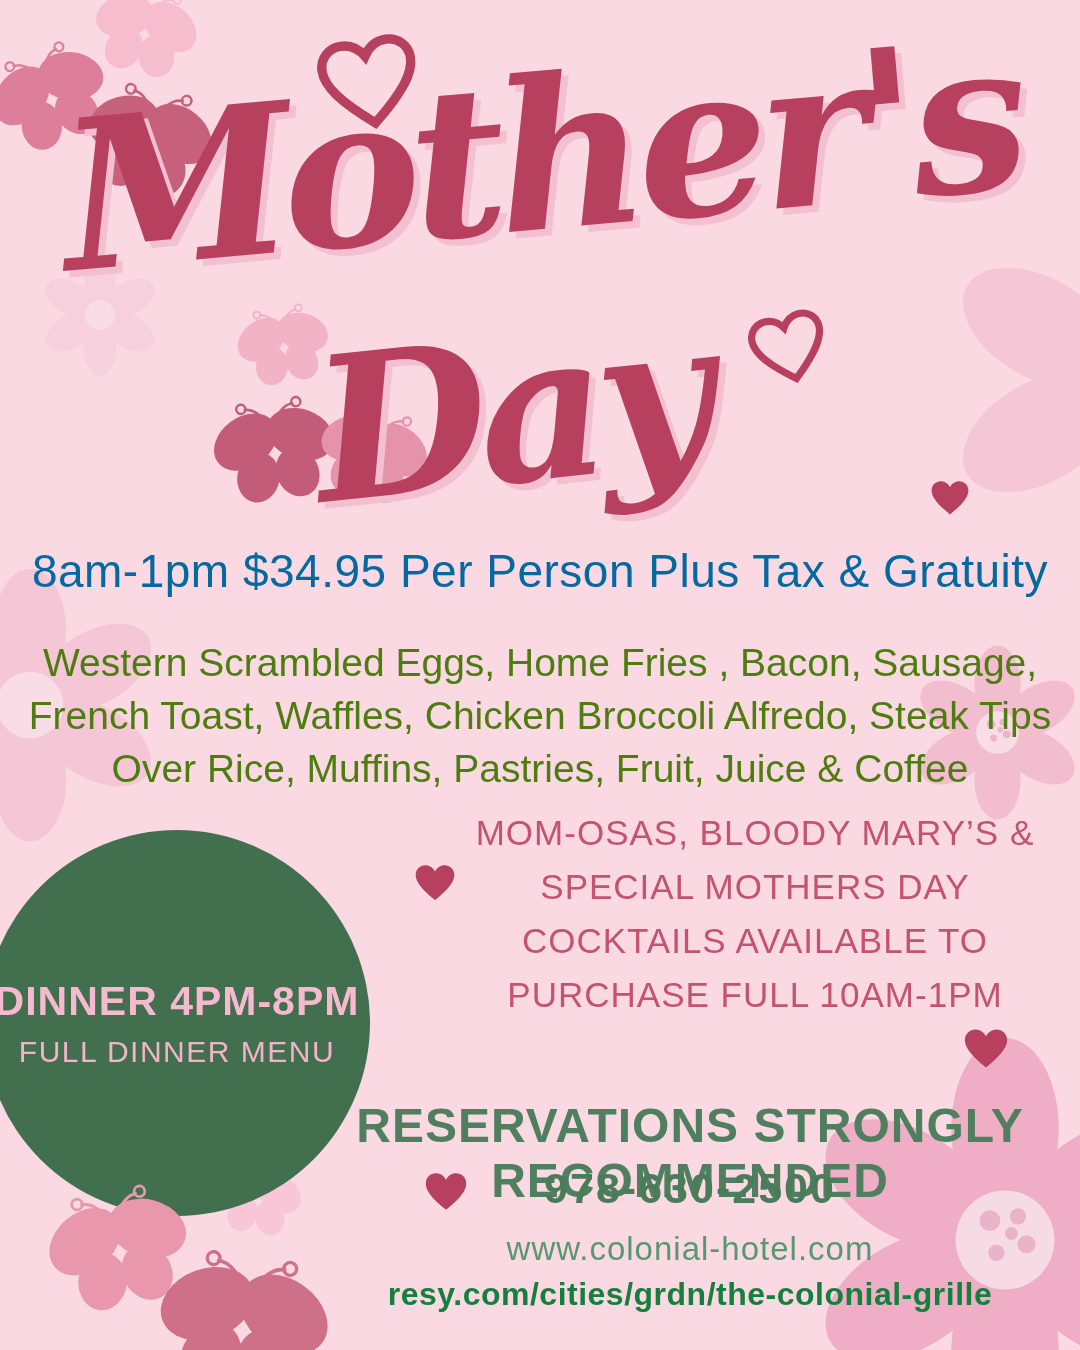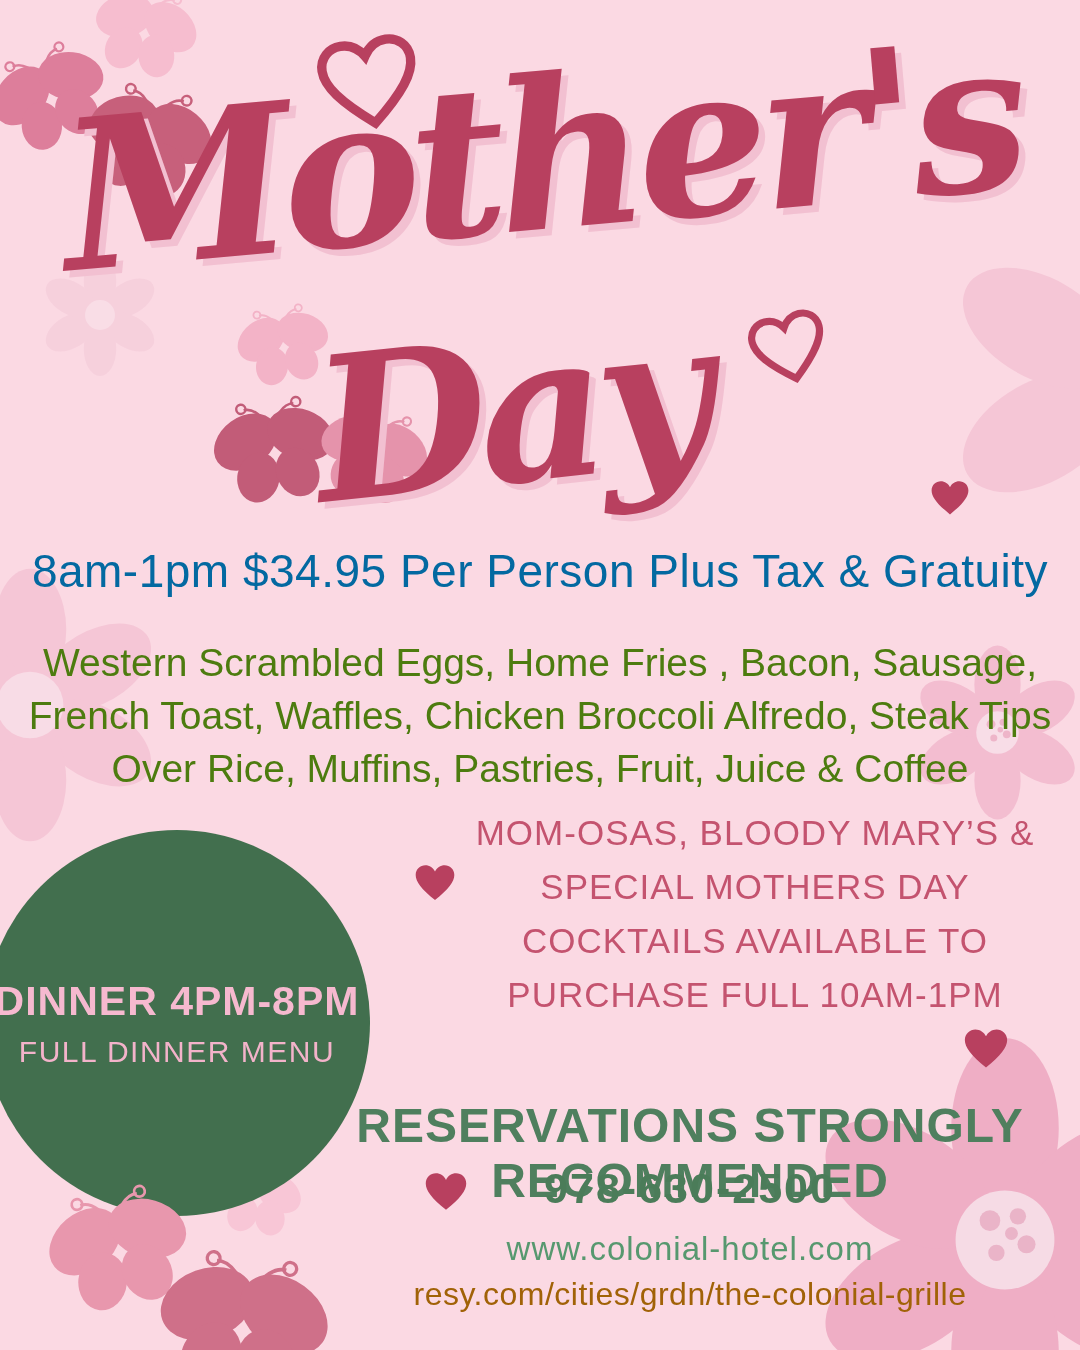--- a/index.html
+++ b/index.html
@@ -46,21 +46,21 @@
   .res-phone{
     position:absolute;top:1164px;left:300px;width:780px;text-align:center;z-index:4;
     font-size:43px;font-weight:bold;color:#4b7c59;letter-spacing:2px;
   }
   .res-site{
     position:absolute;top:1230px;left:300px;width:780px;text-align:center;z-index:4;
     font-size:33px;font-weight:normal;color:#57986f;letter-spacing:1px;
   }
   .res-resy{
     position:absolute;top:1276px;left:300px;width:780px;text-align:center;z-index:4;
-    font-size:32px;font-weight:normal;color:#a16207;letter-spacing:.5px;white-space:nowrap;
+    font-size:32px;font-weight:bold;color:#15803d;letter-spacing:.5px;white-space:nowrap;
   }
 </style>
 </head>
 <body>
 
 <svg width="0" height="0" style="position:absolute" aria-hidden="true">
   <defs>
     <symbol id="butterfly" viewBox="0 0 100 100" overflow="visible">
       <path d="M50 40 C46 28 39 19 31 20" fill="none" stroke="currentColor" stroke-width="2"></path>
       <path d="M50 40 C54 28 61 19 69 20" fill="none" stroke="currentColor" stroke-width="2"></path>

